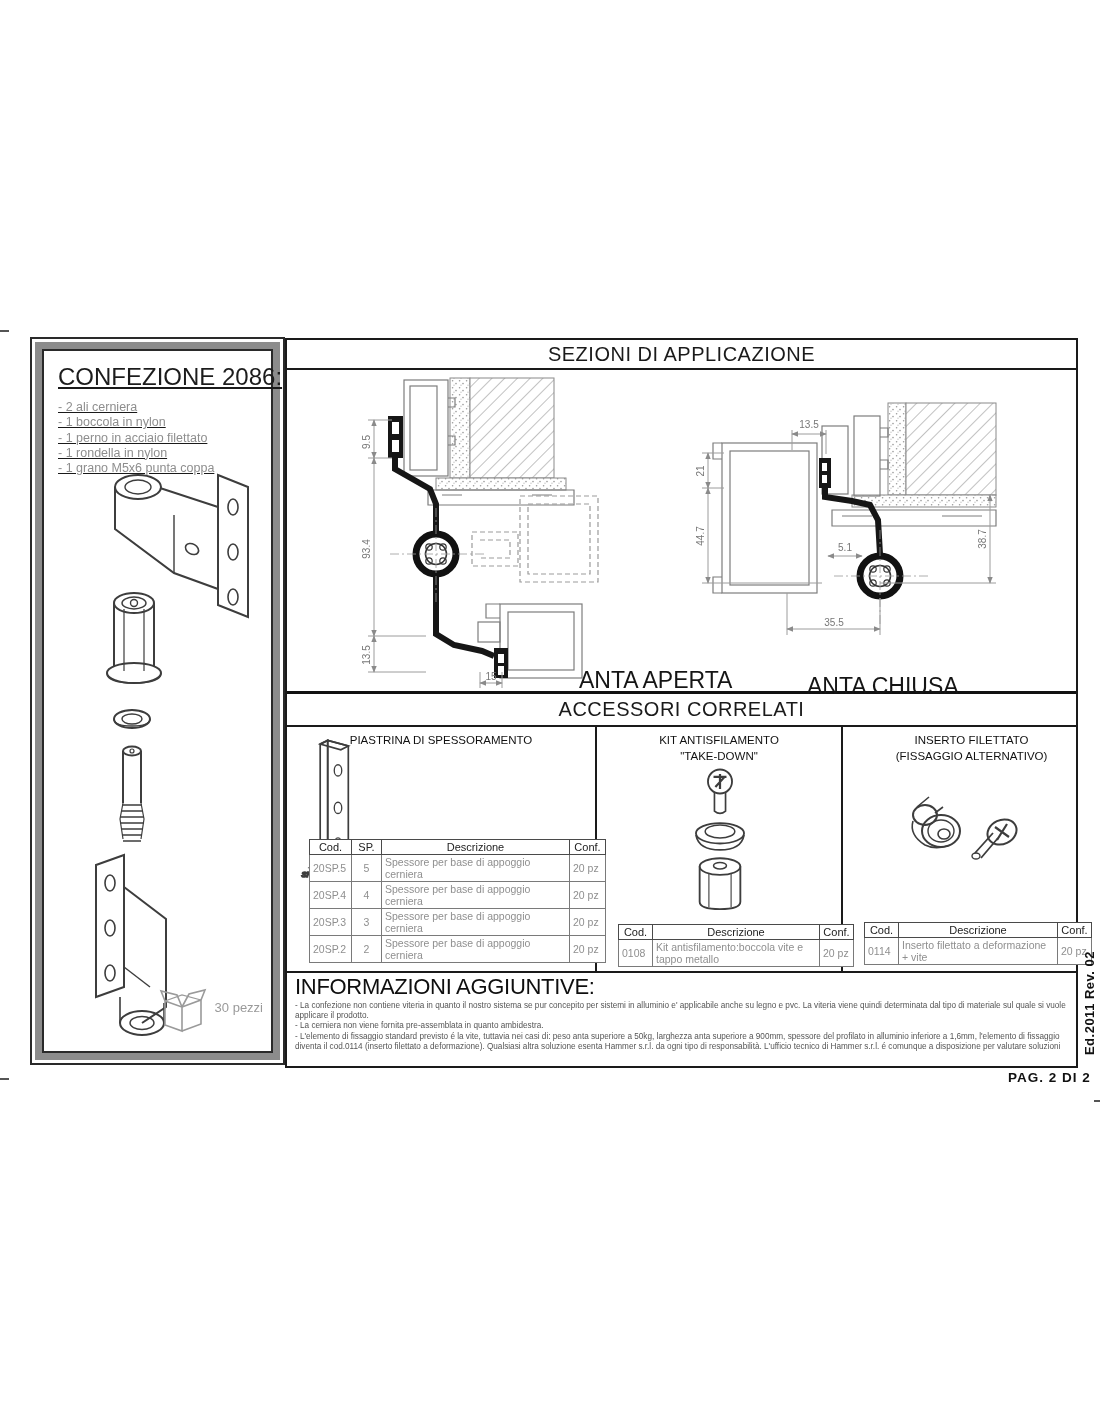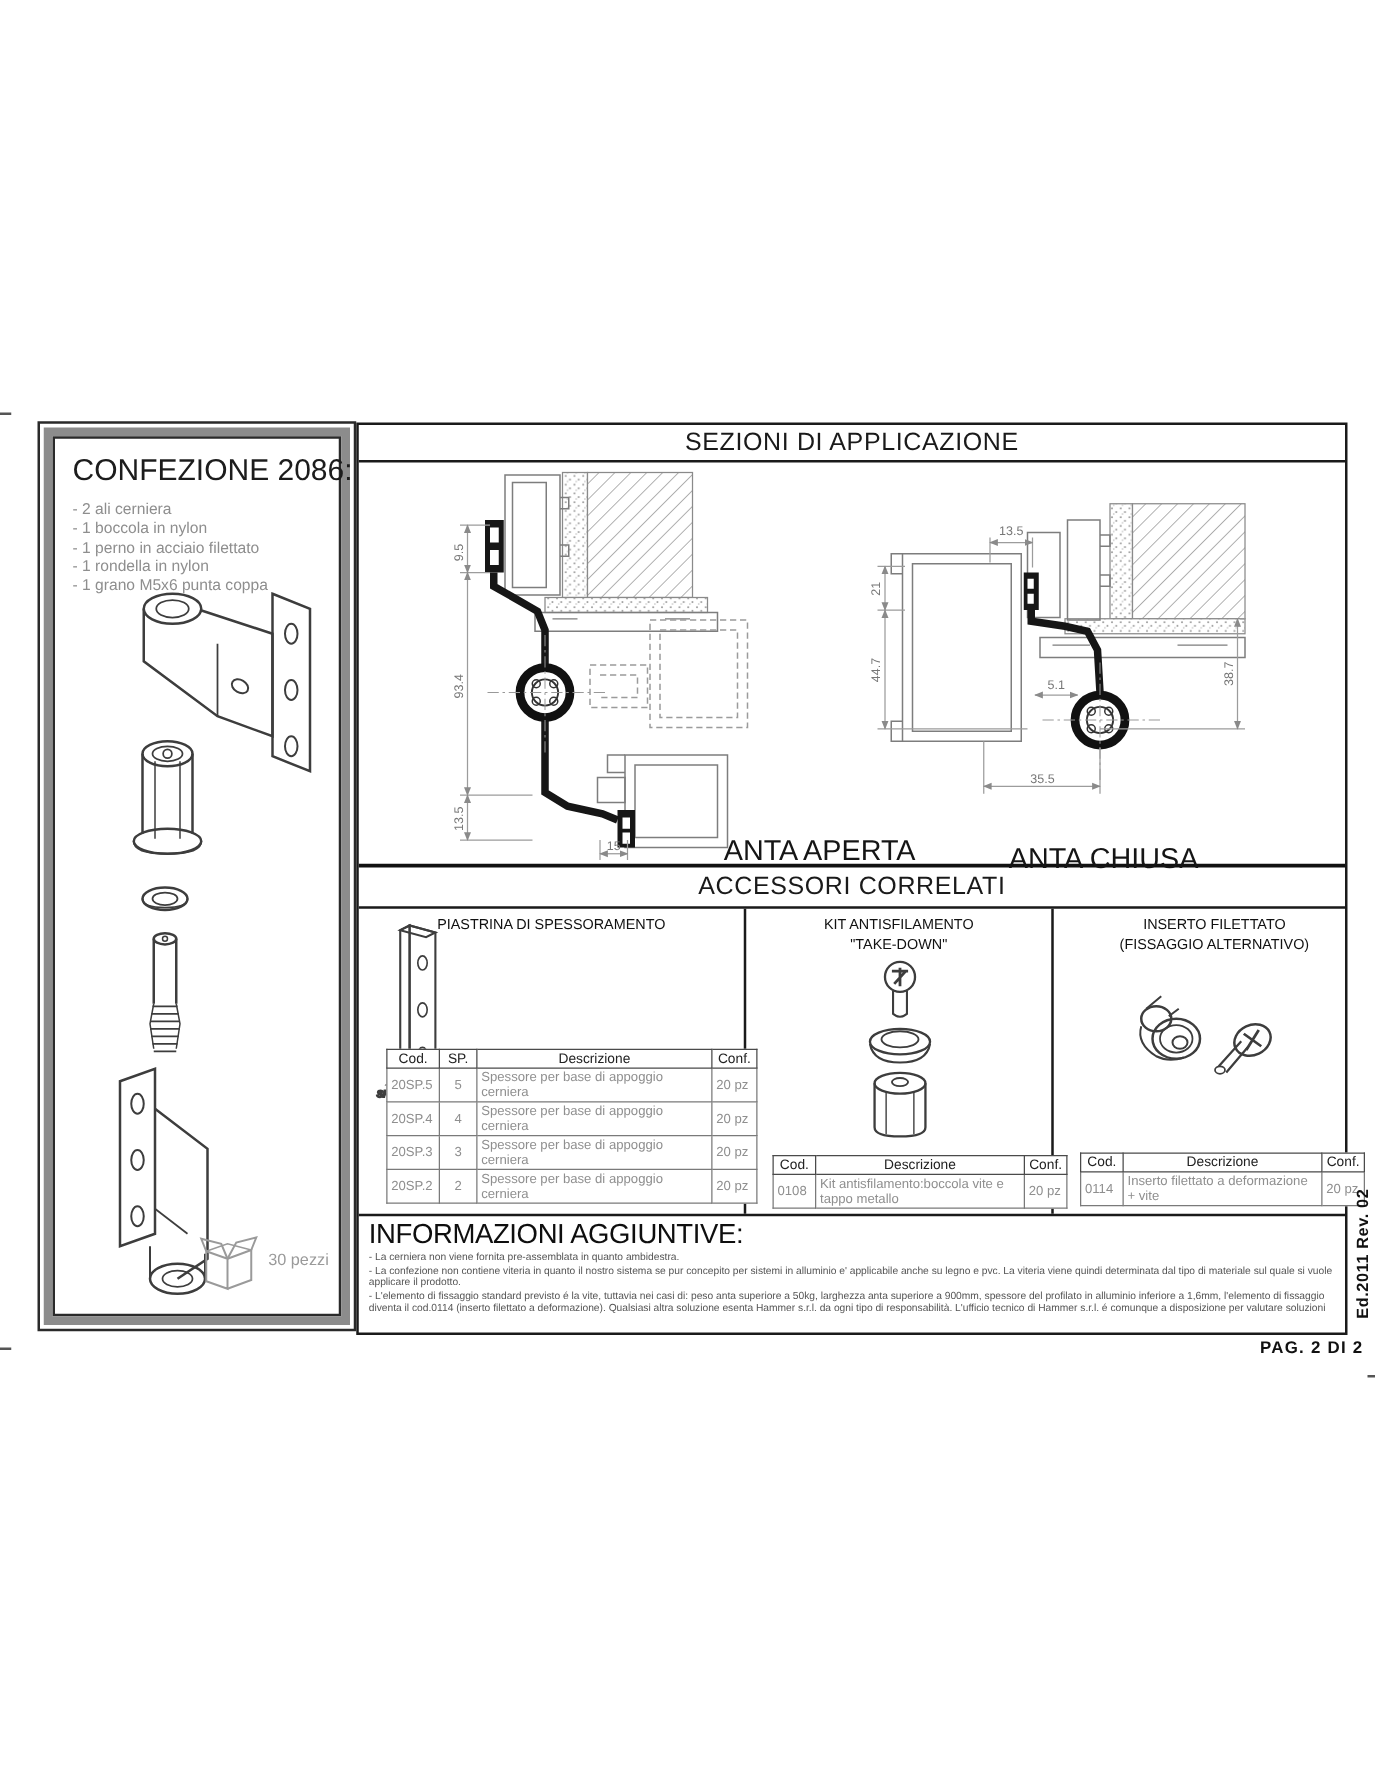--- a/index.html
+++ b/index.html
@@ -4,21 +4,21 @@
 <style>
   * { margin:0; padding:0; box-sizing:border-box; }
   body { background:#ffffff; font-family:"Liberation Sans", sans-serif; }
   .page { position:relative; width:1100px; height:1422px; background:#fff; overflow:hidden; color:#1a1a1a; }
 
   
   .tick { position:absolute; background:#555; }
 
   
   .left-panel { position:absolute; left:30px; top:337px; width:255px; height:728px;
-                border:2px solid #2a2a2a; padding:3px; background:#fff; }
+                border:2px solid #2a2a2a; padding:3px; background:#fff;text-decoration:underline; }
   .left-mid   { width:100%; height:100%; border:7px solid #8c8c8c; }
   .left-inner { width:100%; height:100%; border:2px solid #2a2a2a; position:relative;
                 padding:12px 10px 0 14px; background:#fff; }
   .conf-title { font-size:24px; color:#1c1c1c; letter-spacing:0px; margin-bottom:9px; white-space:nowrap; }
   .conf-item  { font-size:12.5px; line-height:1.22; color:#8e8e8e; white-space:nowrap; }
   .box-wrap { position:absolute; right:8px; bottom:18px; display:flex; align-items:center; }
   .box-label { font-size:13px; color:#9a9a9a; margin-left:4px; }
 
   
   .right-area { position:absolute; left:285px; top:338px; width:793px; height:730px;
@@ -394,22 +394,22 @@
             <td>Inserto filettato a deformazione + vite</td>
             <td>20 pz</td>
           </tr>
         </tbody>
           </table>
       </div>
     </div>
 
     <div class="info">
       <div class="info-title">INFORMAZIONI AGGIUNTIVE:</div>
+      <div class="info-bullet">- La confezione non contiene viteria in quanto il nostro sistema se pur concepito per sistemi in alluminio e' applicabile anche su legno e pvc. La viteria viene quindi determinata dal tipo di materiale sul quale si vuole applicare il prodotto.</div>
       <div class="info-bullet">- La cerniera non viene fornita pre-assemblata in quanto ambidestra.</div>
-      <div class="info-bullet">- La confezione non contiene viteria in quanto il nostro sistema se pur concepito per sistemi in alluminio e' applicabile anche su legno e pvc. La viteria viene quindi determinata dal tipo di materiale sul quale si vuole applicare il prodotto.</div>
       <div class="info-bullet">- L'elemento di fissaggio standard previsto é la vite, tuttavia nei casi di: peso anta superiore a 50kg, larghezza anta superiore a 900mm, spessore del profilato in alluminio inferiore a 1,6mm, l'elemento di fissaggio diventa il cod.0114 (inserto filettato a deformazione). Qualsiasi altra soluzione esenta Hammer s.r.l. da ogni tipo di responsabilità. L'ufficio tecnico di Hammer s.r.l. é comunque a disposizione per valutare soluzioni di fissaggio alternative.</div>
     </div>
   </div>
 
   <div class="edition">Ed.2011 Rev. 02</div>
   <div class="page-num">PAG. 2 DI 2</div>
 
 </div>
 
 </body></html>

